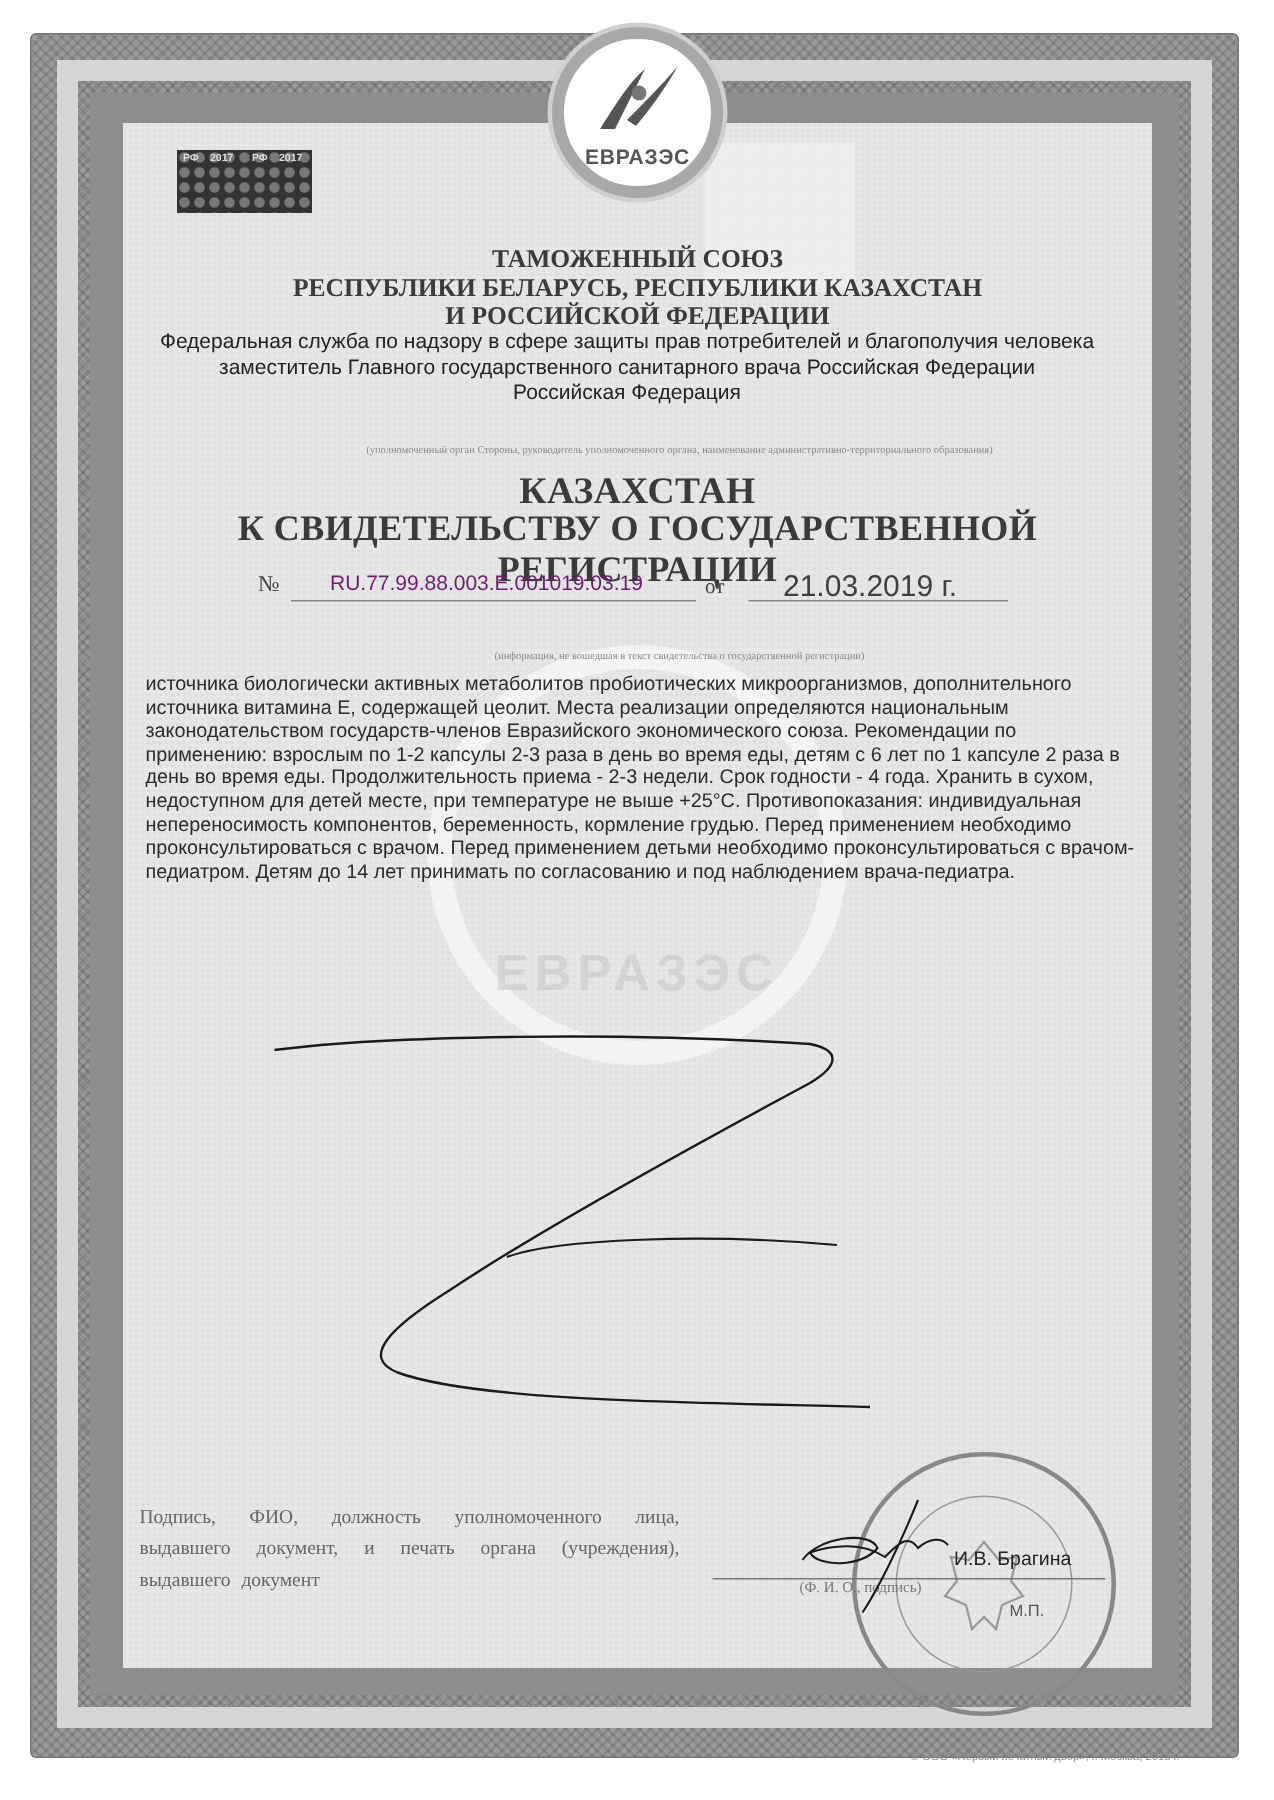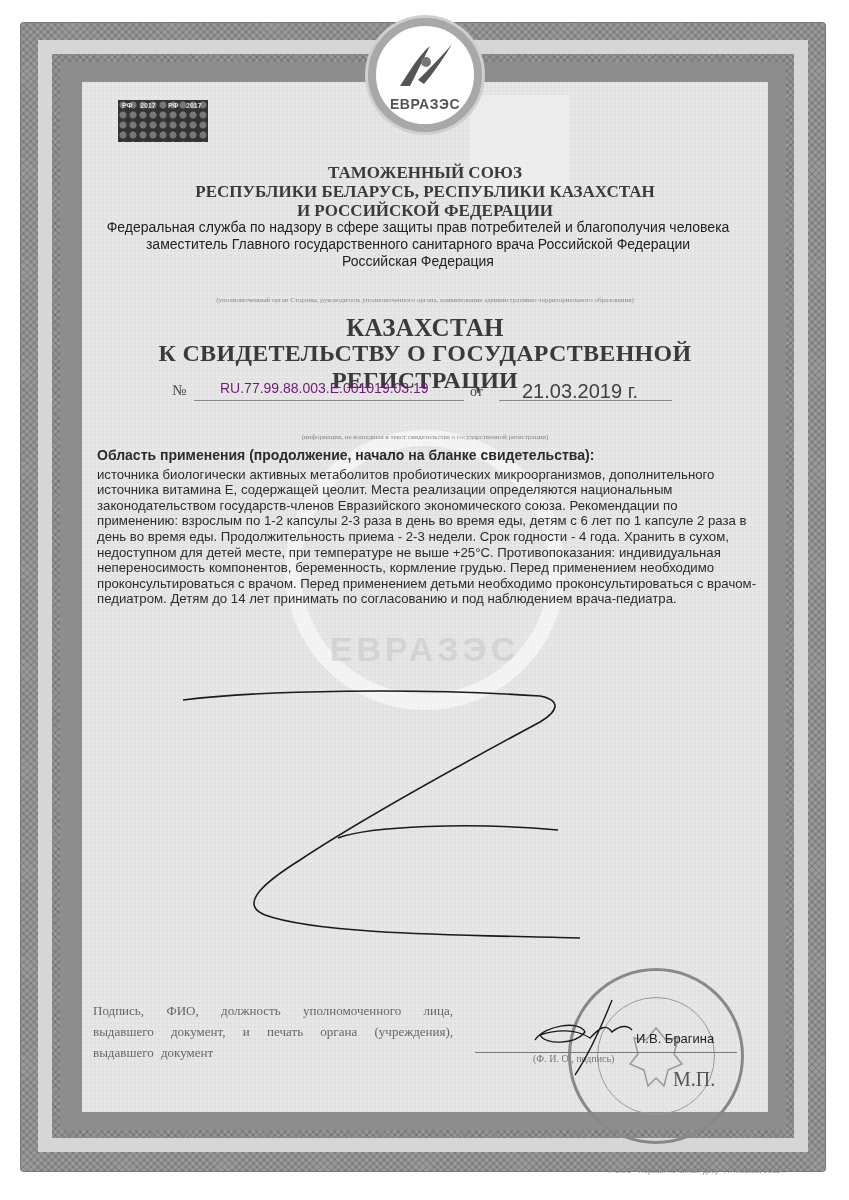--- a/index.html
+++ b/index.html
@@ -77,21 +77,21 @@
     position: absolute; left: 82px; width: 686px; text-align: center;
     font-family: "Liberation Serif", serif; font-weight: bold; color: #3a3a3a;
     font-size: 17px; line-height: 19px;
   }
   .sub {
     position: absolute; left: 78px; width: 680px; text-align: center;
     font-size: 14px; line-height: 17px; color: #222;
   }
   .tiny {
     position: absolute; left: 82px; width: 686px; text-align: center;
-    font-family: "Liberation Serif", serif; font-size: 7px; color: #888;
+    font-family: "Liberation Serif", serif; font-size: 7px; color: #888; padding-left: 28px;
   }
   .title {
     position: absolute; left: 82px; width: 686px; text-align: center;
     font-family: "Liberation Serif", serif; font-weight: bold; color: #3a3a3a;
     letter-spacing: 0.3px;
   }
   .reg-row { position: absolute; top: 380px; left: 172px; width: 500px; height: 22px; }
   .reg-row .num-sign { position: absolute; left: 0; top: 2px; font-family: "Liberation Serif", serif; font-size: 15px; color: #444; }
   .reg-row .num-line { position: absolute; left: 22px; top: 20px; width: 270px; border-bottom: 1px solid #888; }
   .reg-row .num-val { position: absolute; left: 48px; top: 0; font-size: 14px; color: #701a75; }
@@ -104,21 +104,21 @@
   }
   .body-block .lead { font-weight: bold; font-size: 14px; display: block; margin-bottom: 3px; }
   .footer-left {
     position: absolute; left: 93px; top: 1000px; width: 360px;
     font-family: "Liberation Serif", serif; font-size: 13px; line-height: 21px;
     color: #666; text-align: justify; text-align-last: left; word-spacing: 4px;
   }
   .sig-line { position: absolute; left: 475px; top: 1052px; width: 262px; border-bottom: 1px solid #777; }
   .sig-caption { position: absolute; left: 533px; top: 1053px; font-family: "Liberation Serif", serif; font-size: 10px; color: #777; }
   .signer { position: absolute; left: 636px; top: 1031px; font-size: 13px; color: #222; }
-  .mp { position: absolute; left: 673px; top: 1068px; font-family: Liberation Serif, serif; font-size: 20px; color: #555; }
+  .mp { position: absolute; left: 673px; top: 1068px; font-family: Liberation Sans, sans-serif; font-size: 11px; color: #555; }
   .stamp {
     position: absolute; left: 568px; top: 968px; width: 176px; height: 176px;
     border-radius: 50%; border: 3px solid #888; box-sizing: border-box;
   }
   .stamp-inner {
     position: absolute; left: 26px; top: 26px; width: 118px; height: 118px;
     border-radius: 50%; border: 1.5px solid #999; box-sizing: border-box;
   }
   .printer { position: absolute; left: 607px; top: 1166px; font-size: 7.5px; color: #888; }
   svg.overlay { position: absolute; left: 0; top: 0; }
@@ -148,39 +148,38 @@
   <span class="holo-label" style="left:68px">2017</span>
 </div>
 
 <div class="watermark"></div>
 <div class="watermark-text">ЕВРАЗЭС</div>
 
 <div class="hdr" style="top:163px">ТАМОЖЕННЫЙ СОЮЗ</div>
 <div class="hdr" style="top:182px">РЕСПУБЛИКИ БЕЛАРУСЬ, РЕСПУБЛИКИ КАЗАХСТАН</div>
 <div class="hdr" style="top:201px">И РОССИЙСКОЙ ФЕДЕРАЦИИ</div>
 <div class="sub" style="top:219px">Федеральная служба по надзору в сфере защиты прав потребителей и благополучия человека</div>
-<div class="sub" style="top:236px">заместитель Главного государственного санитарного врача Российской Федерации</div>
+<div class="sub" style="top:236px">заместитель Главного государственного санитарного врача Российская Федерации</div>
 <div class="sub" style="top:253px">Российская Федерация</div>
 <div class="tiny" style="top:296px">(уполномоченный орган Стороны, руководитель уполномоченного органа, наименование административно-территориального образования)</div>
 
 <div class="title" style="top:314px; font-size:25px;">КАЗАХСТАН</div>
 <div class="title" style="top:340px; font-size:24px;">К СВИДЕТЕЛЬСТВУ О ГОСУДАРСТВЕННОЙ РЕГИСТРАЦИИ</div>
 
 <div class="reg-row">
   <span class="num-sign">№</span>
   <span class="num-line"></span>
   <span class="num-val">RU.77.99.88.003.E.001019.03.19</span>
   <span class="ot">от</span>
   <span class="date-line"></span>
   <span class="date-val">21.03.2019 г.</span>
 </div>
 <div class="tiny" style="top:433px">(информация, не вошедшая в текст свидетельства о государственной регистрации)</div>
 
 <div class="body-block">
-  <span class="lead">Область применения (продолжение, начало на бланке свидетельства):</span>
   <span>источника биологически активных метаболитов пробиотических микроорганизмов, дополнительного источника витамина Е, содержащей цеолит. Места реализации определяются национальным законодательством государств-членов Евразийского экономического союза. Рекомендации по применению: взрослым по 1-2 капсулы 2-3 раза в день во время еды, детям с 6 лет по 1 капсуле 2 раза в день во время еды. Продолжительность приема - 2-3 недели. Срок годности - 4 года. Хранить в сухом, недоступном для детей месте, при температуре не выше +25°С. Противопоказания: индивидуальная непереносимость компонентов, беременность, кормление грудью. Перед применением необходимо проконсультироваться с врачом. Перед применением детьми необходимо проконсультироваться с врачом-педиатром. Детям до 14 лет принимать по согласованию и под наблюдением врача-педиатра.</span>
 </div>
 
 <svg class="overlay" width="849" height="1200">
   <path d="M183 700 C260 690, 420 688, 540 696 C560 700, 560 710, 540 722 C460 765, 360 820, 300 860 C260 885, 240 905, 265 915 C320 935, 470 935, 580 938" fill="none" stroke="#1a1a1a" stroke-width="1.6"></path>
   <path d="M338 838 C370 826, 470 822, 558 830" fill="none" stroke="#1a1a1a" stroke-width="1.4"></path>
 </svg>
 
 <div class="footer-left">Подпись, ФИО, должность уполномоченного лица, выдавшего документ, и печать органа (учреждения), выдавшего документ</div>
 

